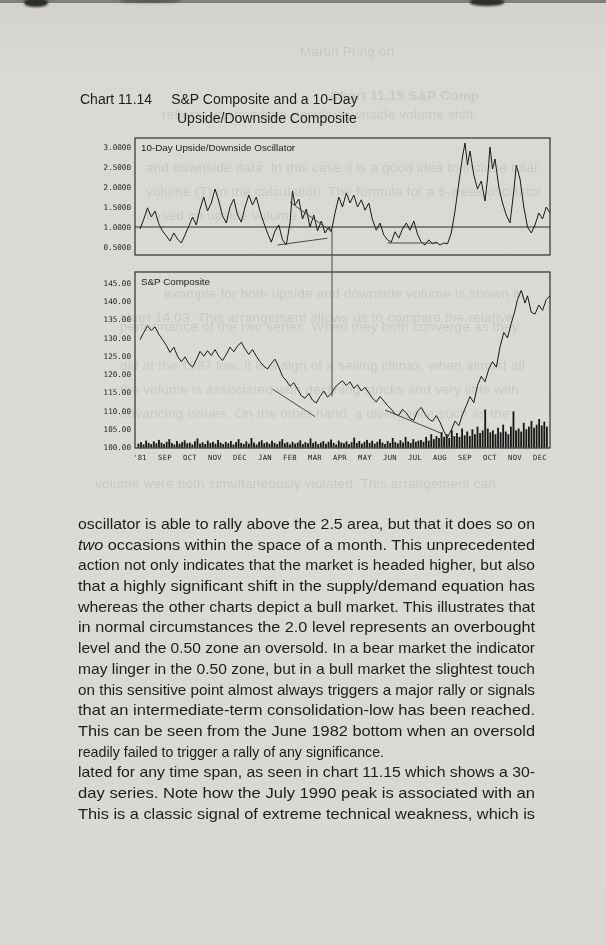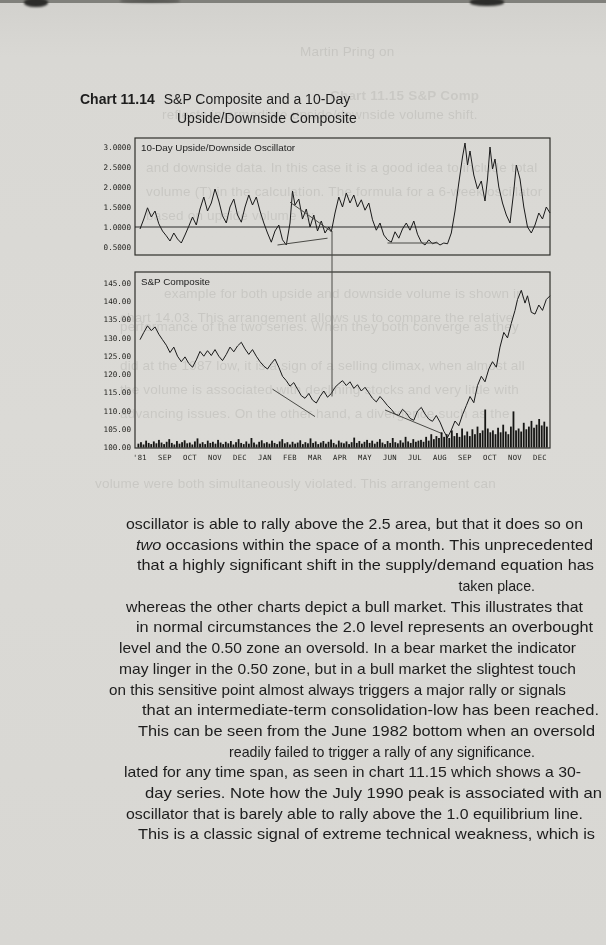--- a/index.html
+++ b/index.html
@@ -12,29 +12,29 @@
   .b2{left:470px;top:-2px;width:34px;height:8px;}
   .b3{left:120px;top:-1px;width:60px;height:4px;opacity:.5;}
   .ghost-layer{position:absolute;inset:0;z-index:1;}
   .ghost-layer span{position:absolute;white-space:nowrap;color:#6f6f69;opacity:.16;
         font-size:13.5px;letter-spacing:.2px;}
   .ghost-layer span.gb{font-weight:bold;opacity:.14;}
   header.running{position:absolute;top:46px;left:80px;right:60px;z-index:2;
         font-weight:bold;font-size:13.5px;letter-spacing:.2px;}
   .pagenum{position:absolute;left:438px;top:0;}
   .caption{position:absolute;top:90px;left:80px;z-index:2;font-size:14px;line-height:18.5px;}
-  .caption .cap-label{font-weight:bold;margin-right:9px;}
+  .caption .cap-label{font-weight:normal;margin-right:19px;}
   .cap-line2{padding-left:97px;}
   figure.chart{position:absolute;left:80px;top:133px;margin:0;z-index:2;width:476px;height:338px;}
   svg text.ax{font-family:"DejaVu Sans Mono",monospace;font-size:7.6px;fill:#23231f;}
   svg text.xax{font-family:"DejaVu Sans Mono",monospace;font-size:7.2px;fill:#23231f;letter-spacing:.4px;}
   svg text.ctitle{font-family:"Liberation Sans",sans-serif;font-size:9.8px;fill:#1d1d1d;}
   .body-text{position:absolute;left:78px;top:514px;width:457px;z-index:2;
         font-size:14.2px;line-height:20.7px;}
-  .bline{height:20.7px;overflow:visible;text-align:right;}
+  .bline{height:20.7px;overflow:visible;}
   .bline.ind{padding-left:30px;}
   .bline .ls{display:inline-block;white-space:nowrap;transform-origin:0 50%;}
 </style>
 </head>
 <body>
 
 <div class="page">
   <div class="scan-top"></div>
   <div class="scan-blob b1"></div>
   <div class="scan-blob b2"></div>
@@ -277,28 +277,27 @@
           <text x="410" y="327" class="xax" text-anchor="middle">OCT</text>
           <text x="435" y="327" class="xax" text-anchor="middle">NOV</text>
           <text x="460" y="327" class="xax" text-anchor="middle">DEC</text>
         </g>
         <line x1="252" y1="98" x2="252" y2="263.46000000000004" stroke="#4a4a46" stroke-width="1"></line>
       </svg></figure>
 
   <div class="body-text" id="body-text">
       <div class="bline"><span class="ls" style="transform: scaleX(1.1186);">oscillator is able to rally above the 2.5 area, but that it does so on</span></div>
       <div class="bline"><span class="ls" style="transform: scaleX(1.1459);"><i>two</i> occasions within the space of a month.  This unprecedented</span></div>
+      <div class="bline"><span class="ls" style="transform: scaleX(1.0995);">action not only indicates that the market is headed higher, but also</span></div>
       <div class="bline"><span class="ls" style="transform: scaleX(1.1496);">that a highly significant shift in the supply/demand equation has</span></div>
-      <div class="bline"><span class="ls" style="transform: scaleX(1);">taken place.</span></div>
       <div class="bline"><span class="ls" style="transform: scaleX(1.1173);">whereas the other charts depict a bull market.  This illustrates that</span></div>
       <div class="bline"><span class="ls" style="transform: scaleX(1.1452);">in normal circumstances the 2.0 level represents an overbought</span></div>
       <div class="bline"><span class="ls" style="transform: scaleX(1.0974);">level and the 0.50 zone an oversold.  In a bear market the indicator</span></div>
       <div class="bline"><span class="ls" style="transform: scaleX(1.0975);">may linger in the 0.50 zone, but in a bull market the slightest touch</span></div>
       <div class="bline"><span class="ls" style="transform: scaleX(1.0732);">on this sensitive point almost always triggers a major rally or signals</span></div>
       <div class="bline"><span class="ls" style="transform: scaleX(1.1636);">that an intermediate-term consolidation-low has been reached.</span></div>
       <div class="bline"><span class="ls" style="transform: scaleX(1.152);">This can be seen from the June 1982 bottom when an oversold</span></div>
       <div class="bline"><span class="ls" style="transform: scaleX(1);">readily failed to trigger a rally of any significance.</span></div>
       <div class="bline"><span class="ls" style="transform: scaleX(1.1129);">lated for any time span, as seen in chart 11.15 which shows a 30-</span></div>
       <div class="bline"><span class="ls" style="transform: scaleX(1.1706);">day series.  Note how the July 1990 peak is associated with an</span></div>
-      <div class="bline"><span class="ls" style="transform: scaleX(1.1165);">oscillator that is barely able to rally above the 1.0 equilibrium line.</span></div>
       <div class="bline"><span class="ls" style="transform: scaleX(1.1522);">This is a classic signal of extreme technical weakness, which is</span></div>
     </div>
 </div>
 
 </body></html>

